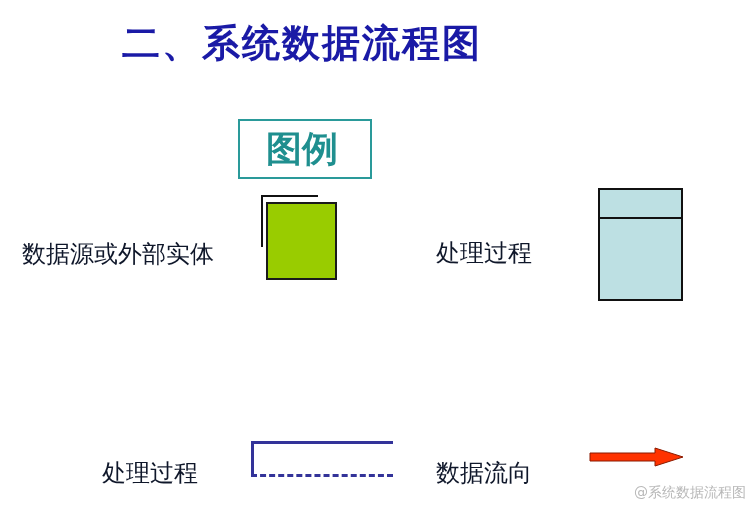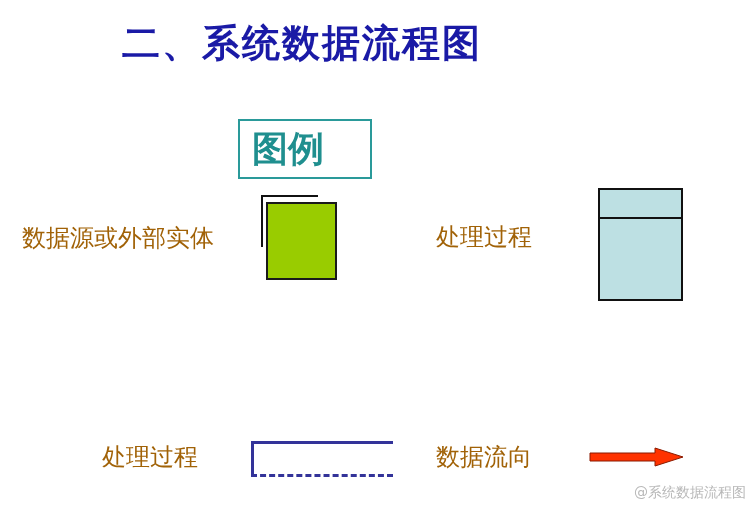--- a/index.html
+++ b/index.html
@@ -11,23 +11,23 @@
     .abs { position: absolute; }
     .title {
       left: 0; top: 18px; width: 604px; text-align: center;
       font-size: 38px; font-weight: bold; color: #1a1aa6;
       letter-spacing: 2px; padding-left: 0px;
     }
     .legend-box {
       left: 238px; top: 119px; width: 134px; height: 60px;
       border: 2px solid #2a9a9a; box-sizing: border-box;
       color: #1f8f8f; font-size: 36px; font-weight: bold;
-      line-height: 56px; padding-left: 12px;
+      line-height: 56px; padding-left: 26px;
     }
-    .label { font-size: 24px; color: #a16207; white-space: nowrap; }
+    .label { font-size: 24px; color: #0f172a; white-space: nowrap; margin-top: 16px; }
     .lbl-source { left: 22px; top: 222px; }
     .lbl-process { left: 436px; top: 221px; }
     .lbl-store { left: 102px; top: 441px; }
     .lbl-flow { left: 436px; top: 441px; }
 
     .entity-shadow {
       left: 261px; top: 195px; width: 55px; height: 50px;
       border-left: 2px solid #111; border-top: 2px solid #111;
     }
     .entity {

